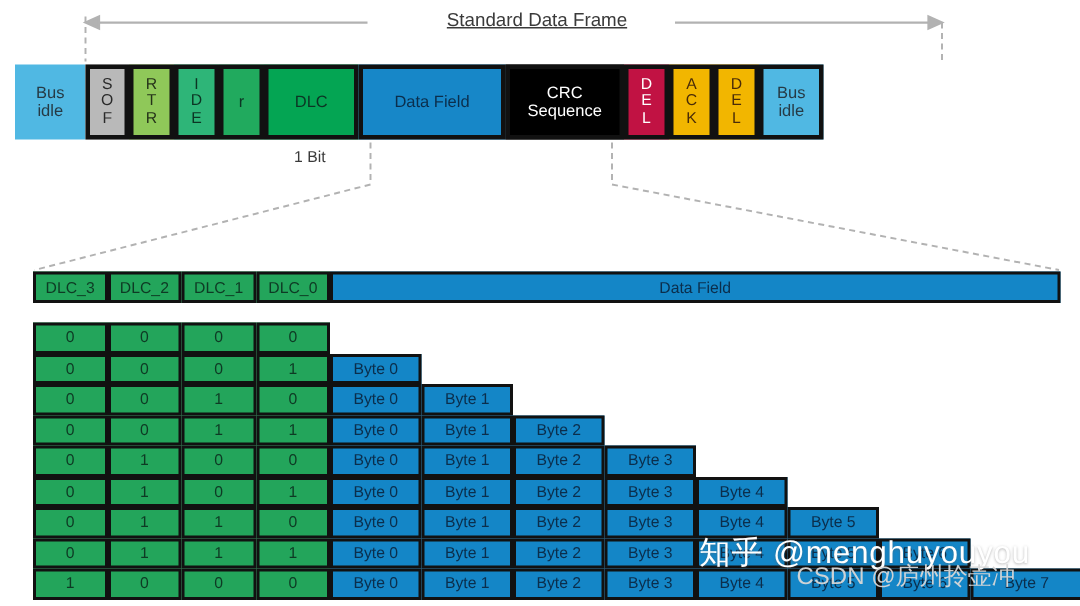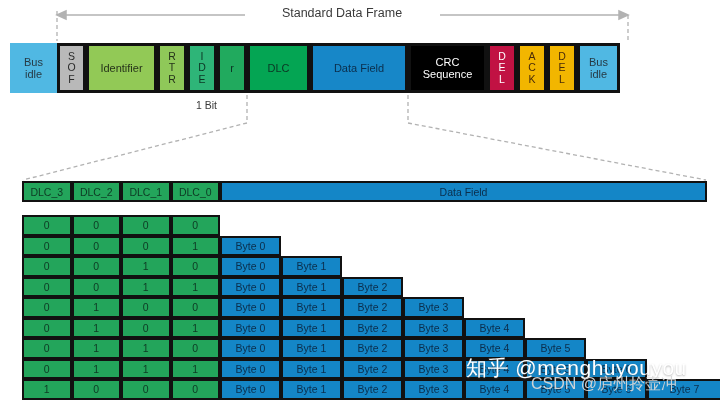--- a/index.html
+++ b/index.html
@@ -2,22 +2,22 @@
 <html><head>
 <meta charset="utf-8">
 <style>
   html,body{margin:0;padding:0;background:#ffffff;}
   .stage{
     position:relative;width:720px;height:404px;background:#ffffff;overflow:hidden;
     font-family:"Liberation Sans", sans-serif;
   }
   .overlay{position:absolute;left:0;top:0;width:720px;height:404px;pointer-events:none;}
   .frame-title{
-    position:absolute;left:250px;top:6px;width:184px;text-align:center;
-    font-size:12.5px;color:#3a3a3a;background:#fff;
+    position:absolute;left:266px;top:6px;width:184px;text-align:center;
+    font-size:12.5px;color:#3a3a3a;background:#fff;text-decoration:underline;
   }
   .bit-label{
     position:absolute;left:196px;top:99px;width:46px;text-align:left;
     font-size:10.5px;color:#3a3a3a;
   }
   .frame-bar{
     position:absolute;left:10px;top:43px;width:700px;height:50px;
     display:flex;flex-direction:row;
   }
   .field{
@@ -69,21 +69,20 @@
   </svg>
 
   <div class="frame-title">Standard Data Frame</div>
 
   <div class="frame-bar" id="frame-bar">
       <div class="field" style="width: 47px; background: rgb(80, 184, 227); color: rgb(38, 58, 69);">Bus
 idle</div>
       <div class="field bordered stacked" style="width: 29px; background: rgb(185, 185, 185); color: rgb(42, 42, 42);">S
 O
 F</div>
-      <div class="field bordered" style="width: 71px; background: rgb(146, 201, 86); color: rgb(38, 51, 26);">Identifier</div>
       <div class="field bordered stacked" style="width: 30px; background: rgb(143, 200, 89); color: rgb(38, 51, 26);">R
 T
 R</div>
       <div class="field bordered stacked" style="width: 30px; background: rgb(46, 181, 120); color: rgb(12, 53, 36);">I
 D
 E</div>
       <div class="field bordered" style="width: 30px; background: rgb(33, 170, 94); color: rgb(12, 53, 36);">r</div>
       <div class="field bordered" style="width: 63px; background: rgb(4, 165, 83); color: rgb(12, 53, 36);">DLC</div>
       <div class="field bordered" style="width: 98px; background: rgb(23, 135, 200); color: rgb(11, 46, 76);">Data Field</div>
       <div class="field bordered" style="width: 79px; background: #000000; color: rgb(255, 255, 255);">CRC

